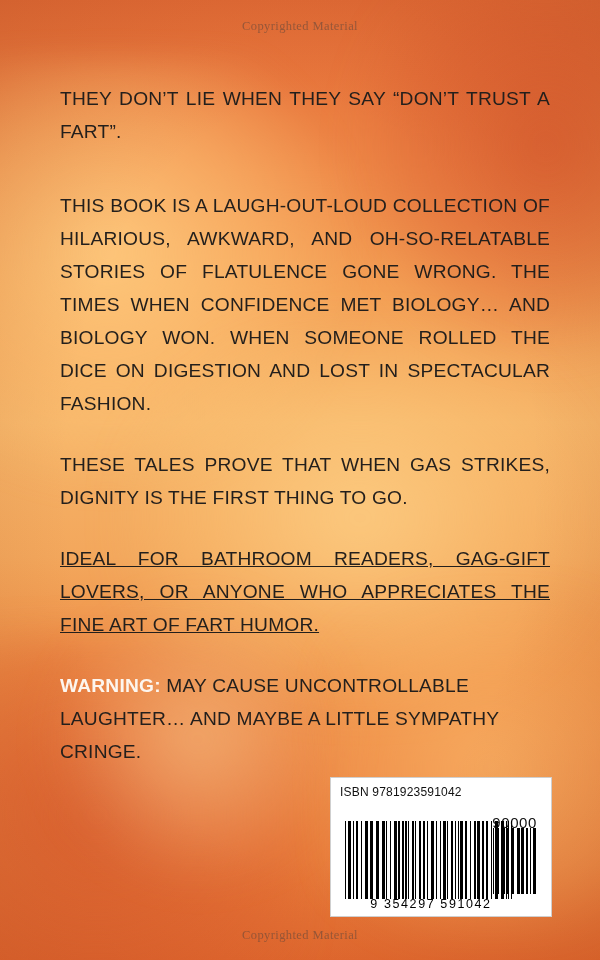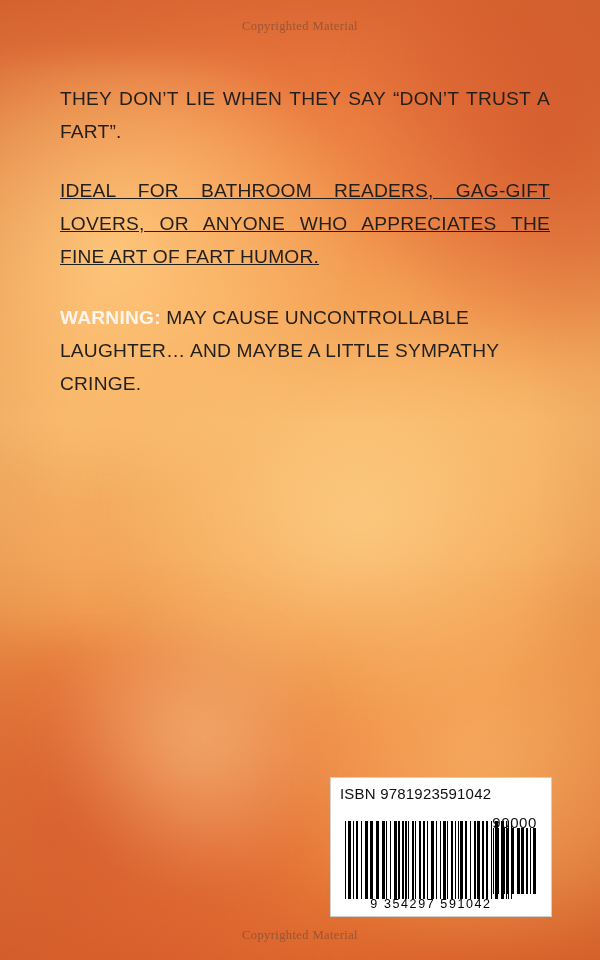--- a/index.html
+++ b/index.html
@@ -123,21 +123,21 @@
     line-height: 33px;
     letter-spacing: 0.2px;
     margin: 0 0 22px 0;
     text-transform: uppercase;
     font-family: "Liberation Sans Narrow", "Liberation Sans", sans-serif;
     font-weight: 400;
     text-align: justify;
     text-justify: inter-word;
   }
   .para:last-child { margin-bottom: 0; }
-  .para.p1 { margin-bottom: 26px; }
+  .para.p1 { margin-bottom: 41px; }
   .para.p2 { margin-bottom: 28px; }
   .para.p3 { margin-bottom: 28px; }
   .para.p4 { margin-bottom: 28px; text-decoration: underline; }
   .para.p5 { text-align: left; }
   .para.p1, .para.p3, .para.p4 { }
 
   .warning-label {
     color: #fdf6ef;
     font-weight: bold;
   }
@@ -149,21 +149,21 @@
     top: 777px;
     width: 222px;
     height: 140px;
     background: #ffffff;
     border: 1px solid #cfcfcf;
     box-sizing: border-box;
     padding: 7px 9px 6px 9px;
   }
   .isbn-text {
     font-family: "Liberation Sans", sans-serif;
-    font-size: 15px;
+    font-size: 12px;
     color: #111;
     letter-spacing: 0.2px;
     margin-bottom: 4px;
   }
   .addon-text {
     position: absolute;
     right: 14px;
     top: 36px;
     font-family: "Liberation Sans", sans-serif;
     font-size: 15px;
@@ -222,20 +222,22 @@
   <div class="bg-blob-4"></div>
   <div class="bg-blob-5"></div>
   <div class="bg-blob-6"></div>
   <div class="bg-vignette"></div>
 
   <div class="watermark top">Copyrighted Material</div>
   <div class="watermark bottom">Copyrighted Material</div>
 
   <div class="copy">
     <p class="para p1">They don’t lie when they say “don’t trust a fart”.</p>
+    <p class="para p2">This book is a laugh-out-loud collection of hilarious, awkward, and oh-so-relatable stories of flatulence gone wrong. The times when confidence met biology… and biology won. When someone rolled the dice on digestion and lost in spectacular fashion.</p>
+    <p class="para p3">These tales prove that when gas strikes, dignity is the first thing to go.</p>
     <p class="para p4">Ideal for bathroom readers, gag-gift lovers, or anyone who appreciates the fine art of fart humor.</p>
     <p class="para p5"><span class="warning-label">Warning:</span><span> May cause uncontrollable laughter… and maybe a little sympathy cringe.</span></p>
   </div>
 
   <div class="barcode-box">
     <div class="isbn-text">ISBN 9781923591042</div>
     <div class="addon-text">90000</div>
     <div class="bars" id="mainbars">
         <i style="left: 0px; width: 1px;"></i>
         <i style="left: 3px; width: 3px;"></i>

